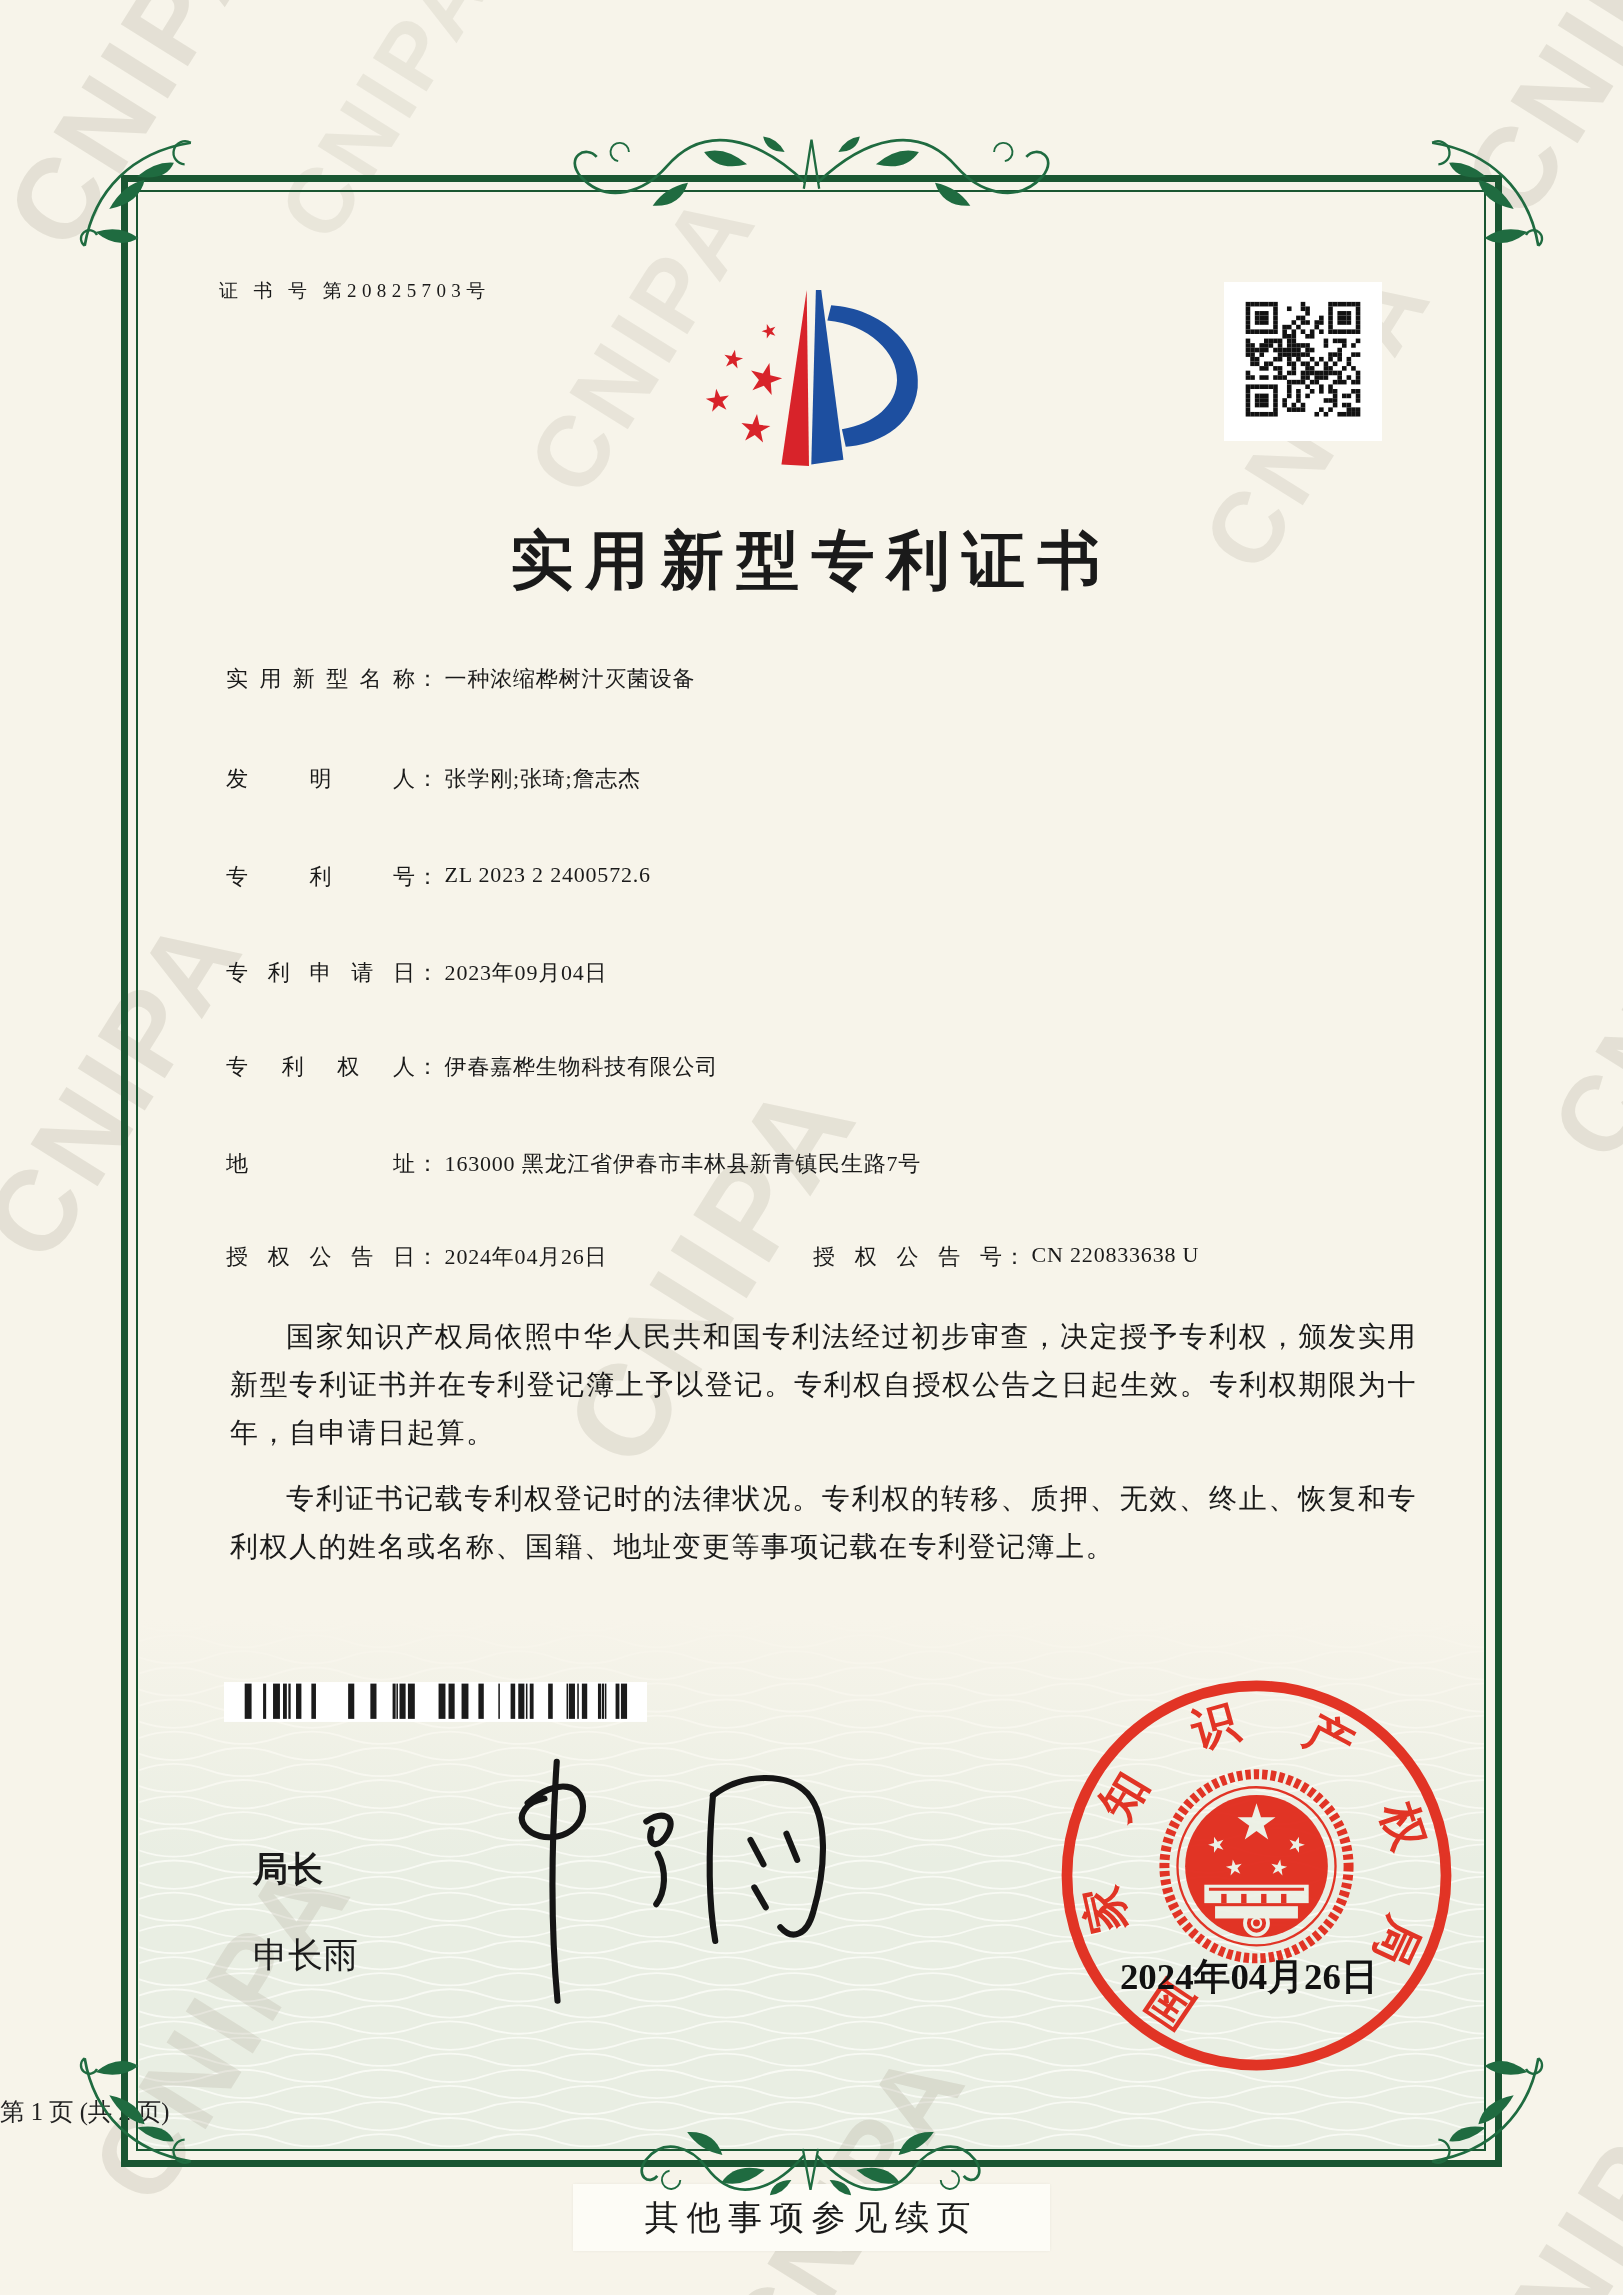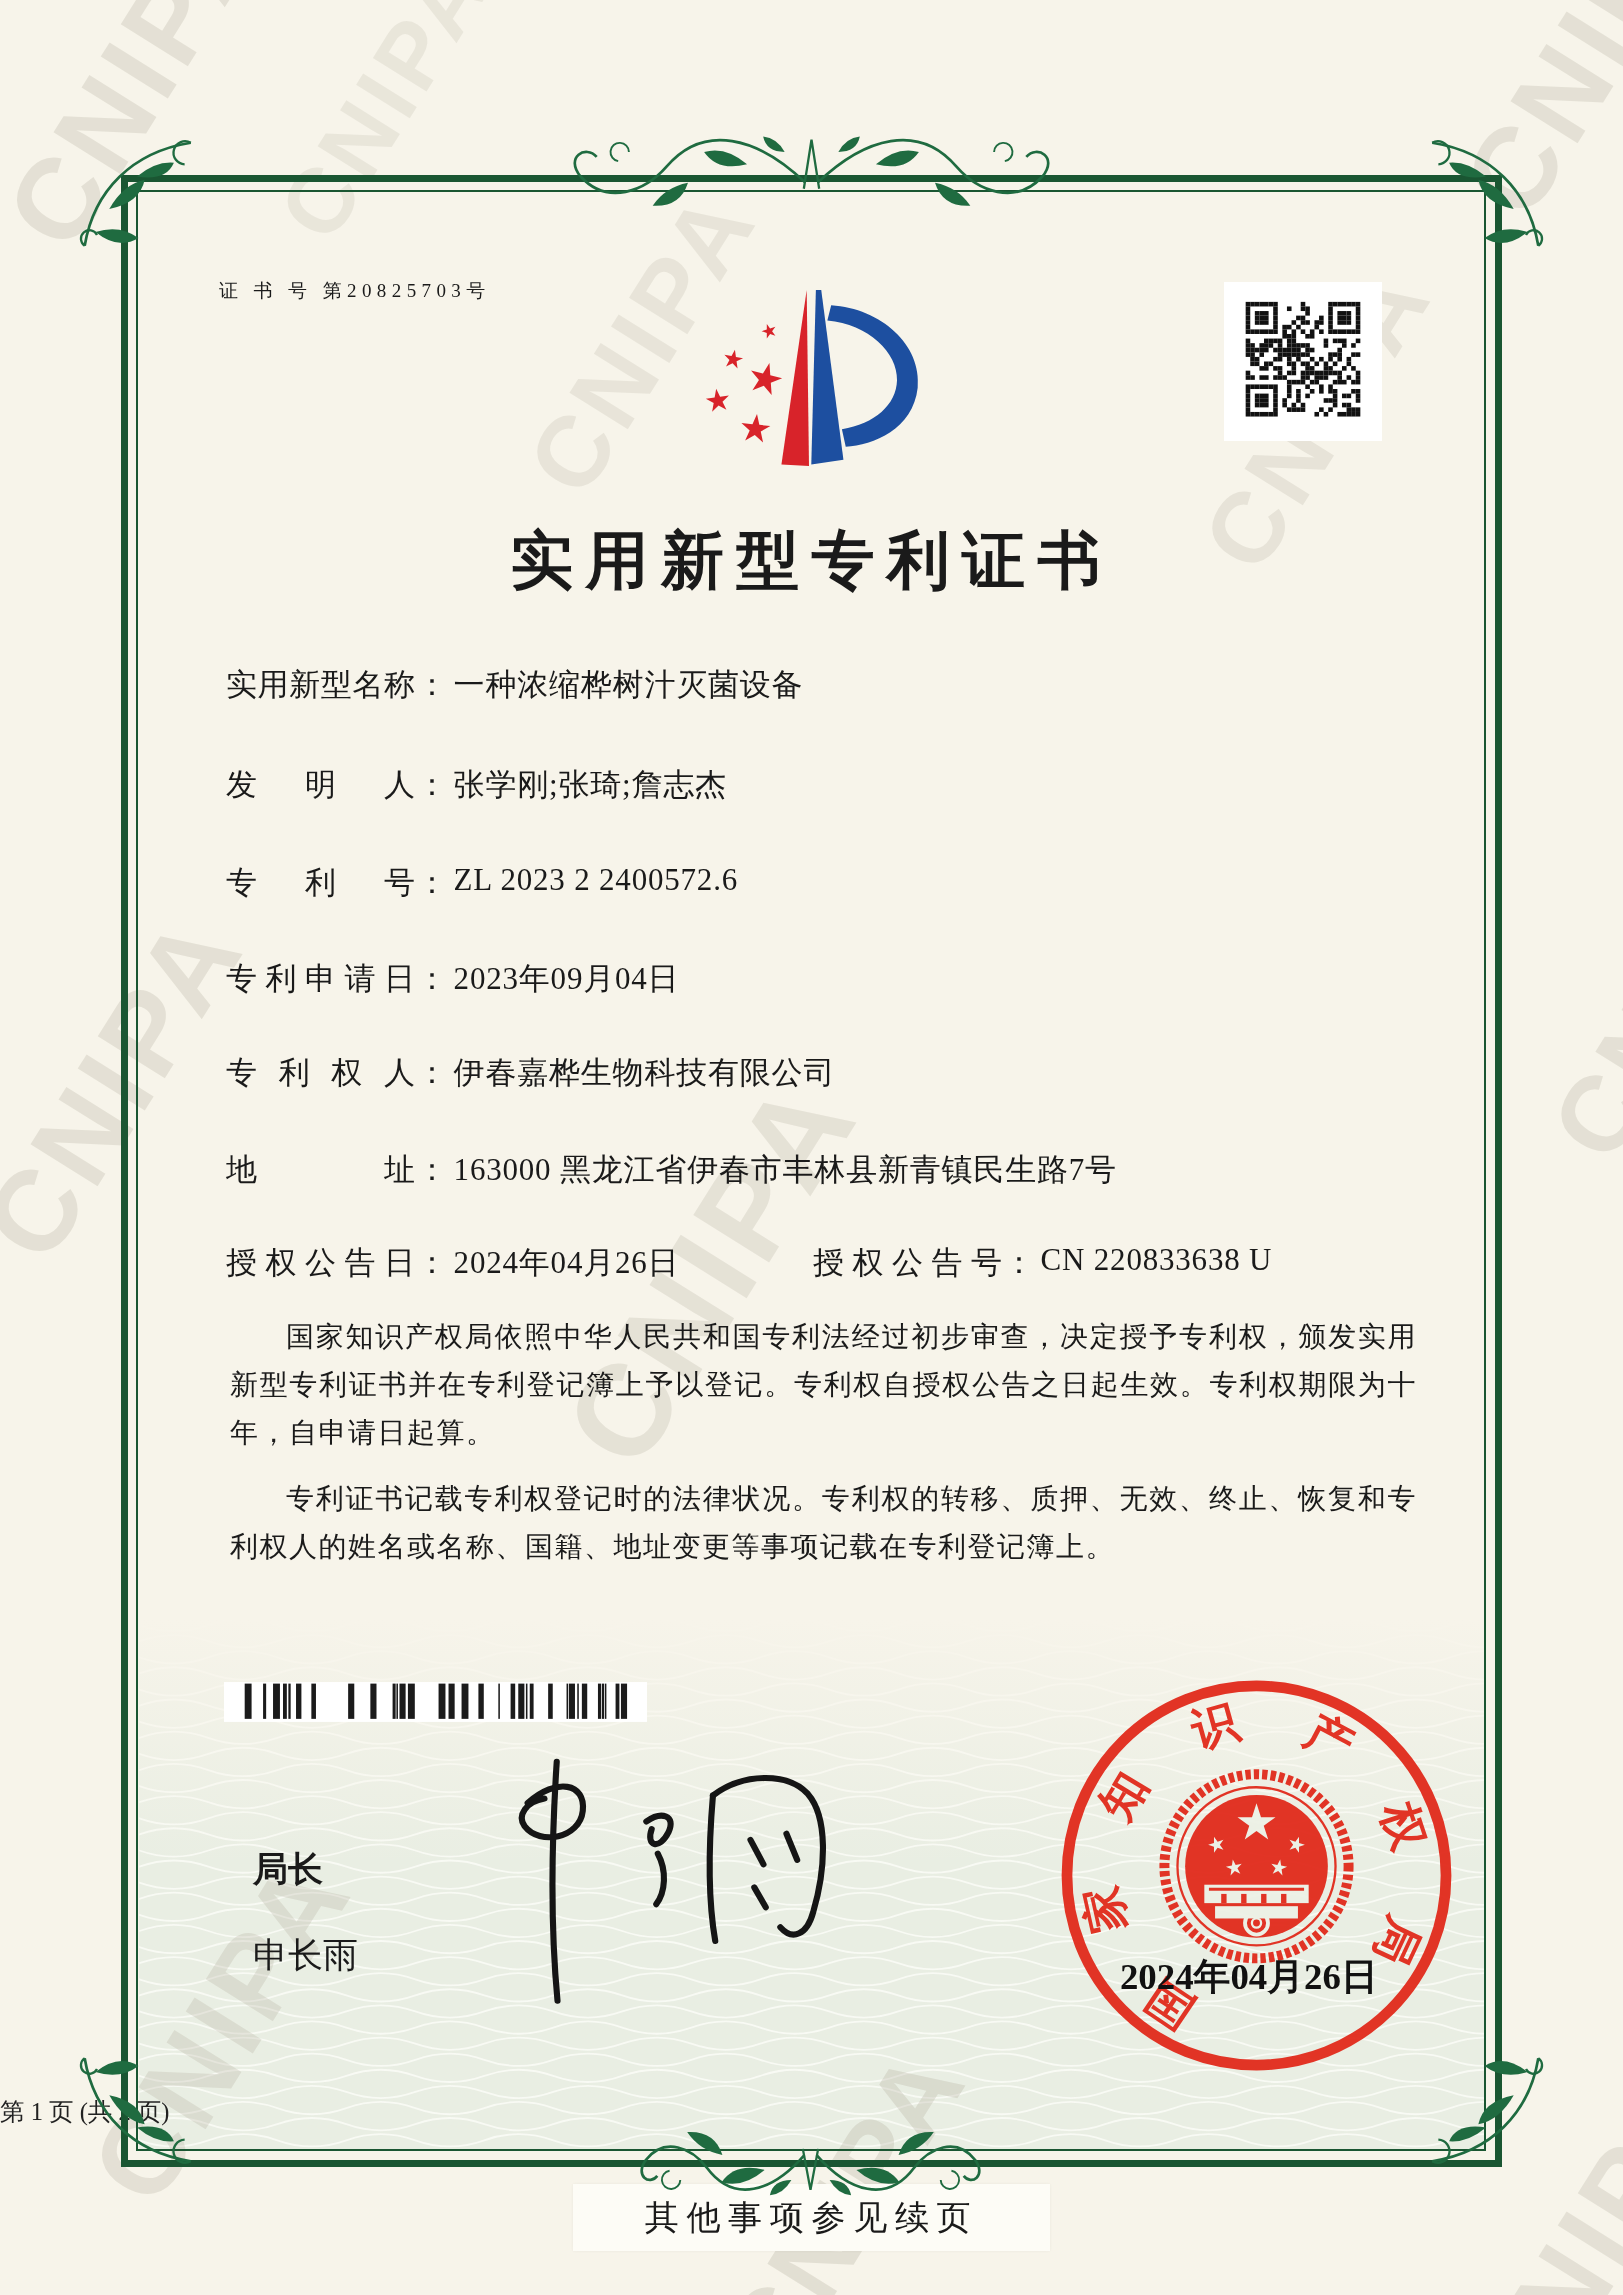--- a/index.html
+++ b/index.html
@@ -13,21 +13,21 @@
   .frame-outer{position:absolute;left:121px;top:175px;width:1381px;height:1992px;
       border:7px solid #1a5632;box-sizing:border-box;z-index:4;}
   .frame-inner{position:absolute;left:136px;top:190px;width:1350px;height:1961px;
       border:2.3px solid #1a5632;box-sizing:border-box;z-index:4;}
   .flourish{position:absolute;z-index:5;overflow:visible;}
   
   .cert-no{position:absolute;left:219px;top:278px;font-size:19px;letter-spacing:5.4px;z-index:3;}
   .title{position:absolute;left:0;top:518px;width:100%;text-align:center;font-size:63px;
          font-weight:700;letter-spacing:12.3px;z-index:3;}
   
-  .field-row{position:absolute;left:226px;width:1196px;font-size:31px;z-index:3;white-space:nowrap;}
+  .field-row{position:absolute;left:226px;width:1196px;font-size:22px;z-index:3;white-space:nowrap;}
   .flabel{display:inline-block;width:189px;text-align:justify;text-align-last:justify;
           text-justify:inter-character;vertical-align:top;}
   .fcolon{display:inline-block;margin:0 6.1px 0 1.5px;vertical-align:top;}
   .fvalue{display:inline-block;vertical-align:top;letter-spacing:0.8px;}
   .pair2{position:absolute;left:587px;top:0;white-space:nowrap;}
   .pair2 .flabel{width:189px;}
   
   .paras{position:absolute;left:230px;top:1313px;width:1187px;z-index:3;font-size:28px;
          line-height:48px;letter-spacing:1.5px;text-align:justify;}
   .paras p{margin:0 0 18.4px 0;text-indent:2em;}

